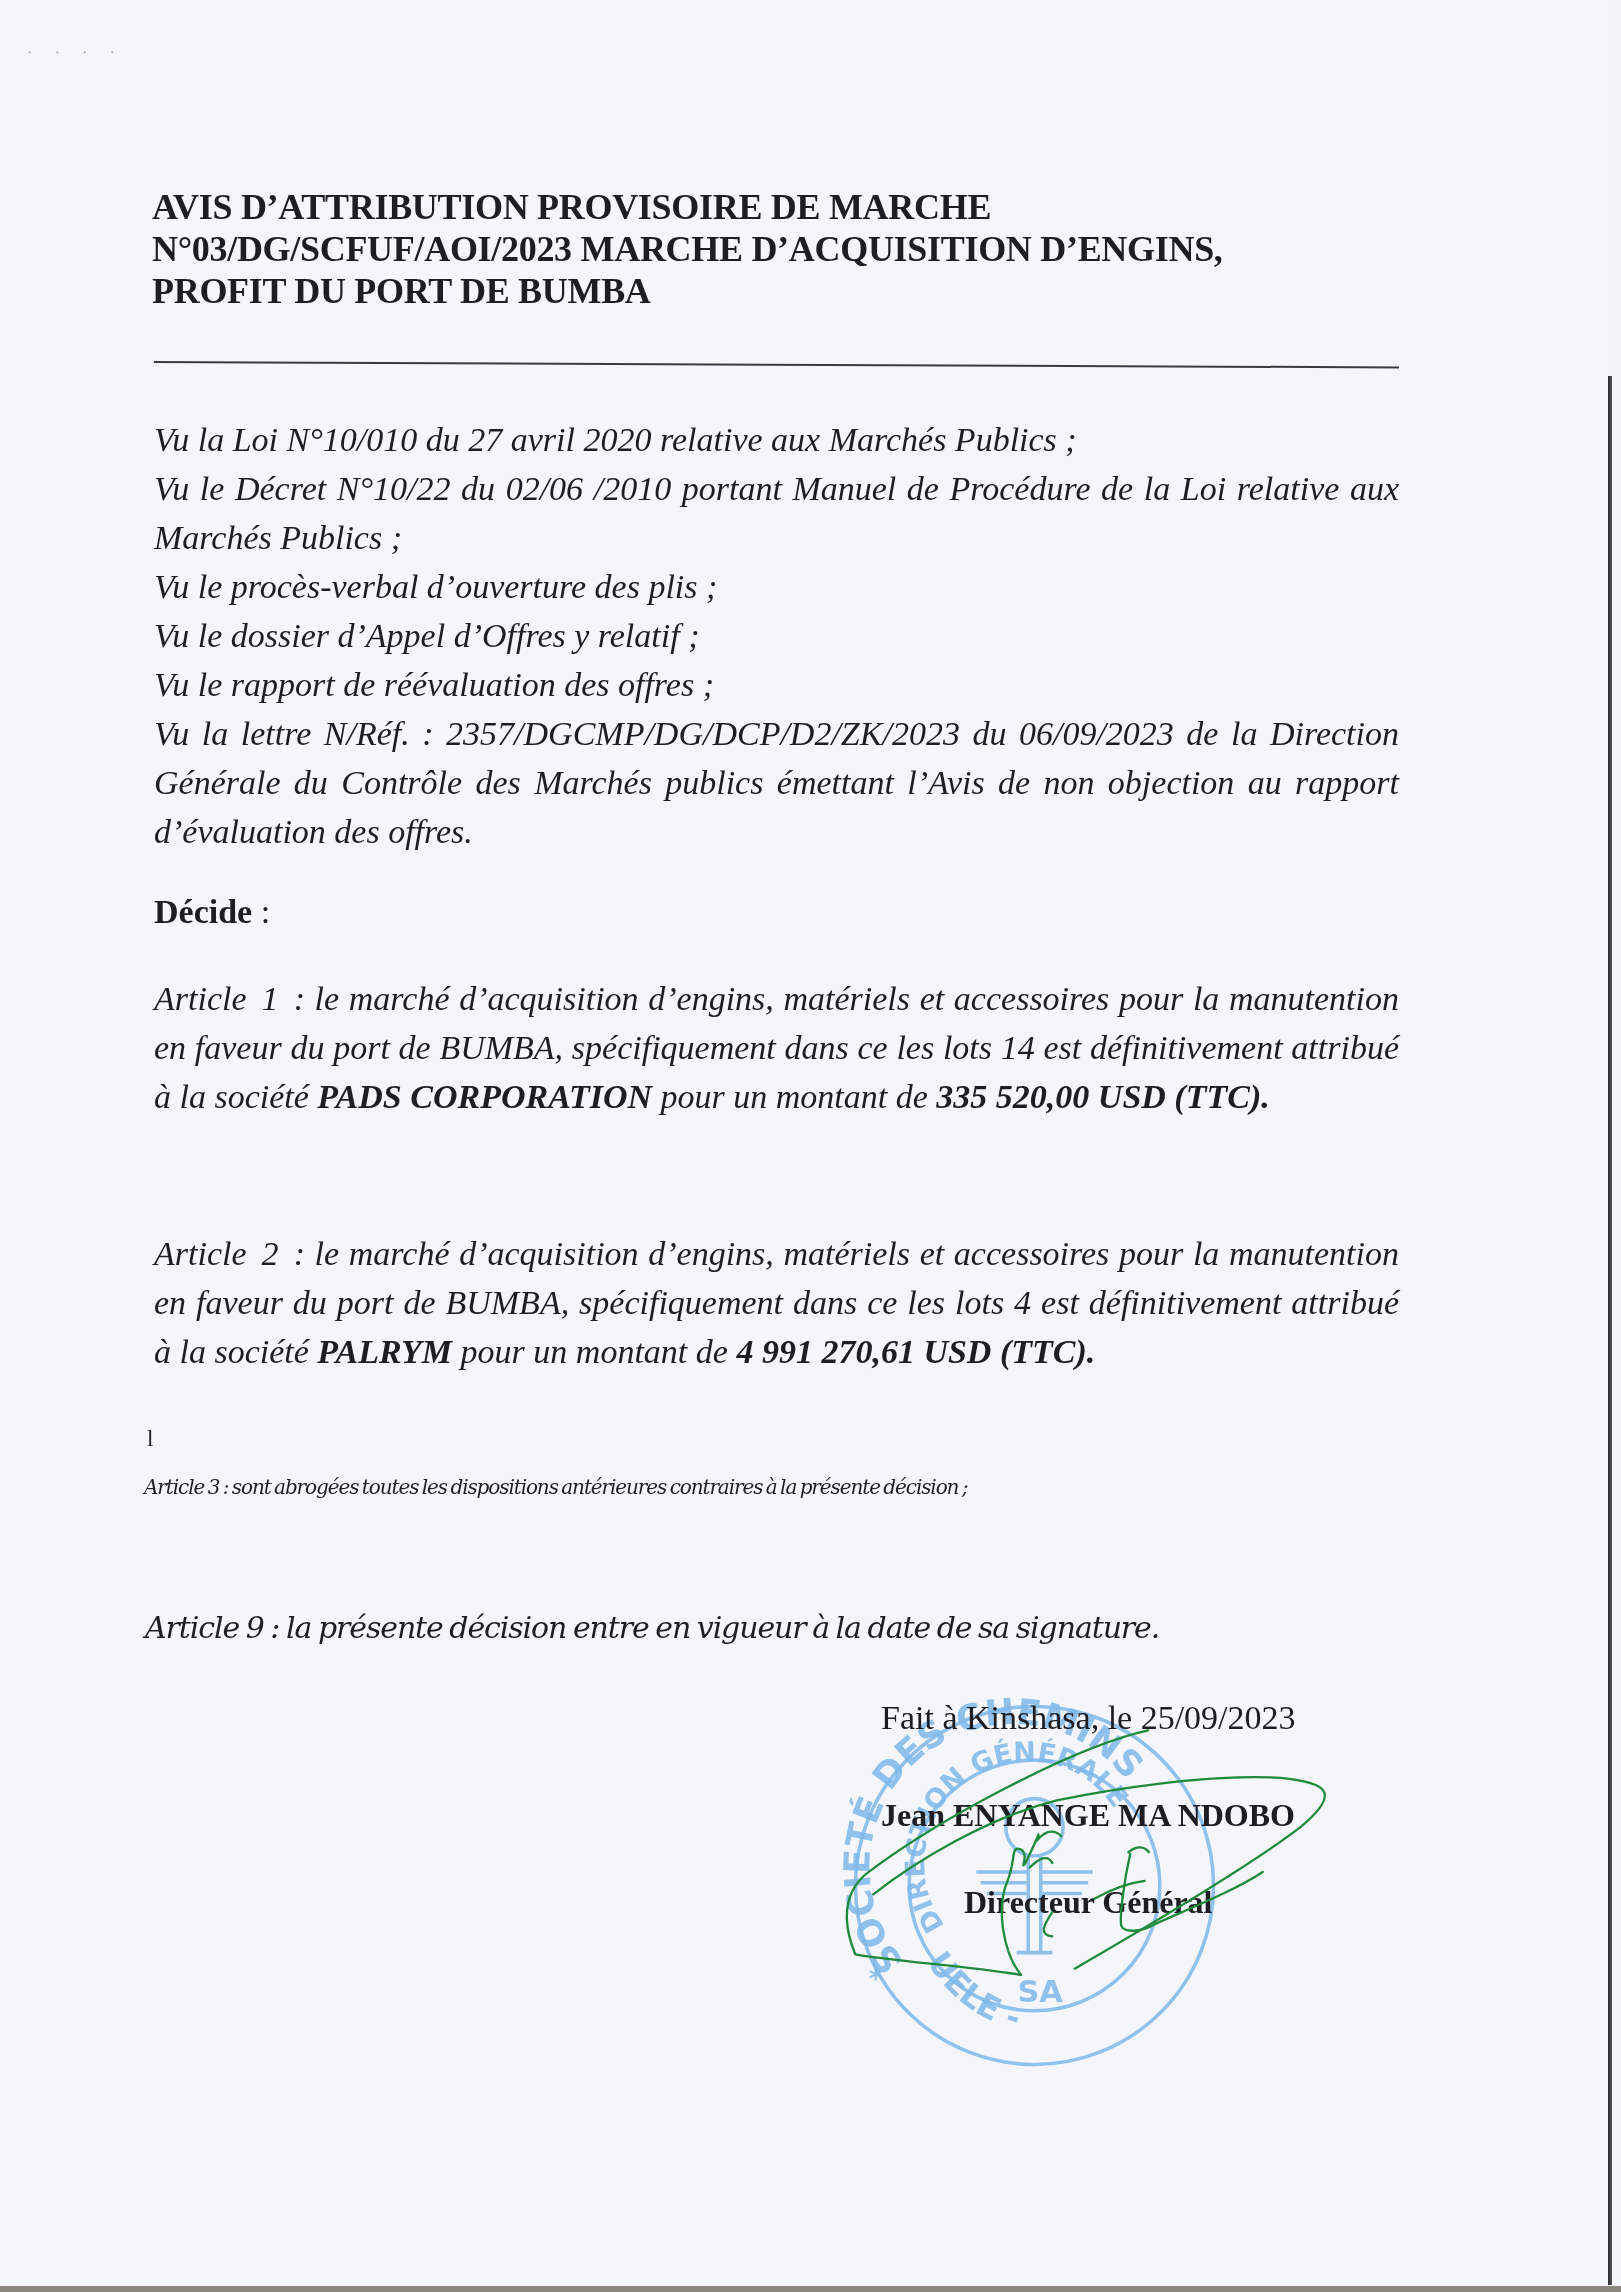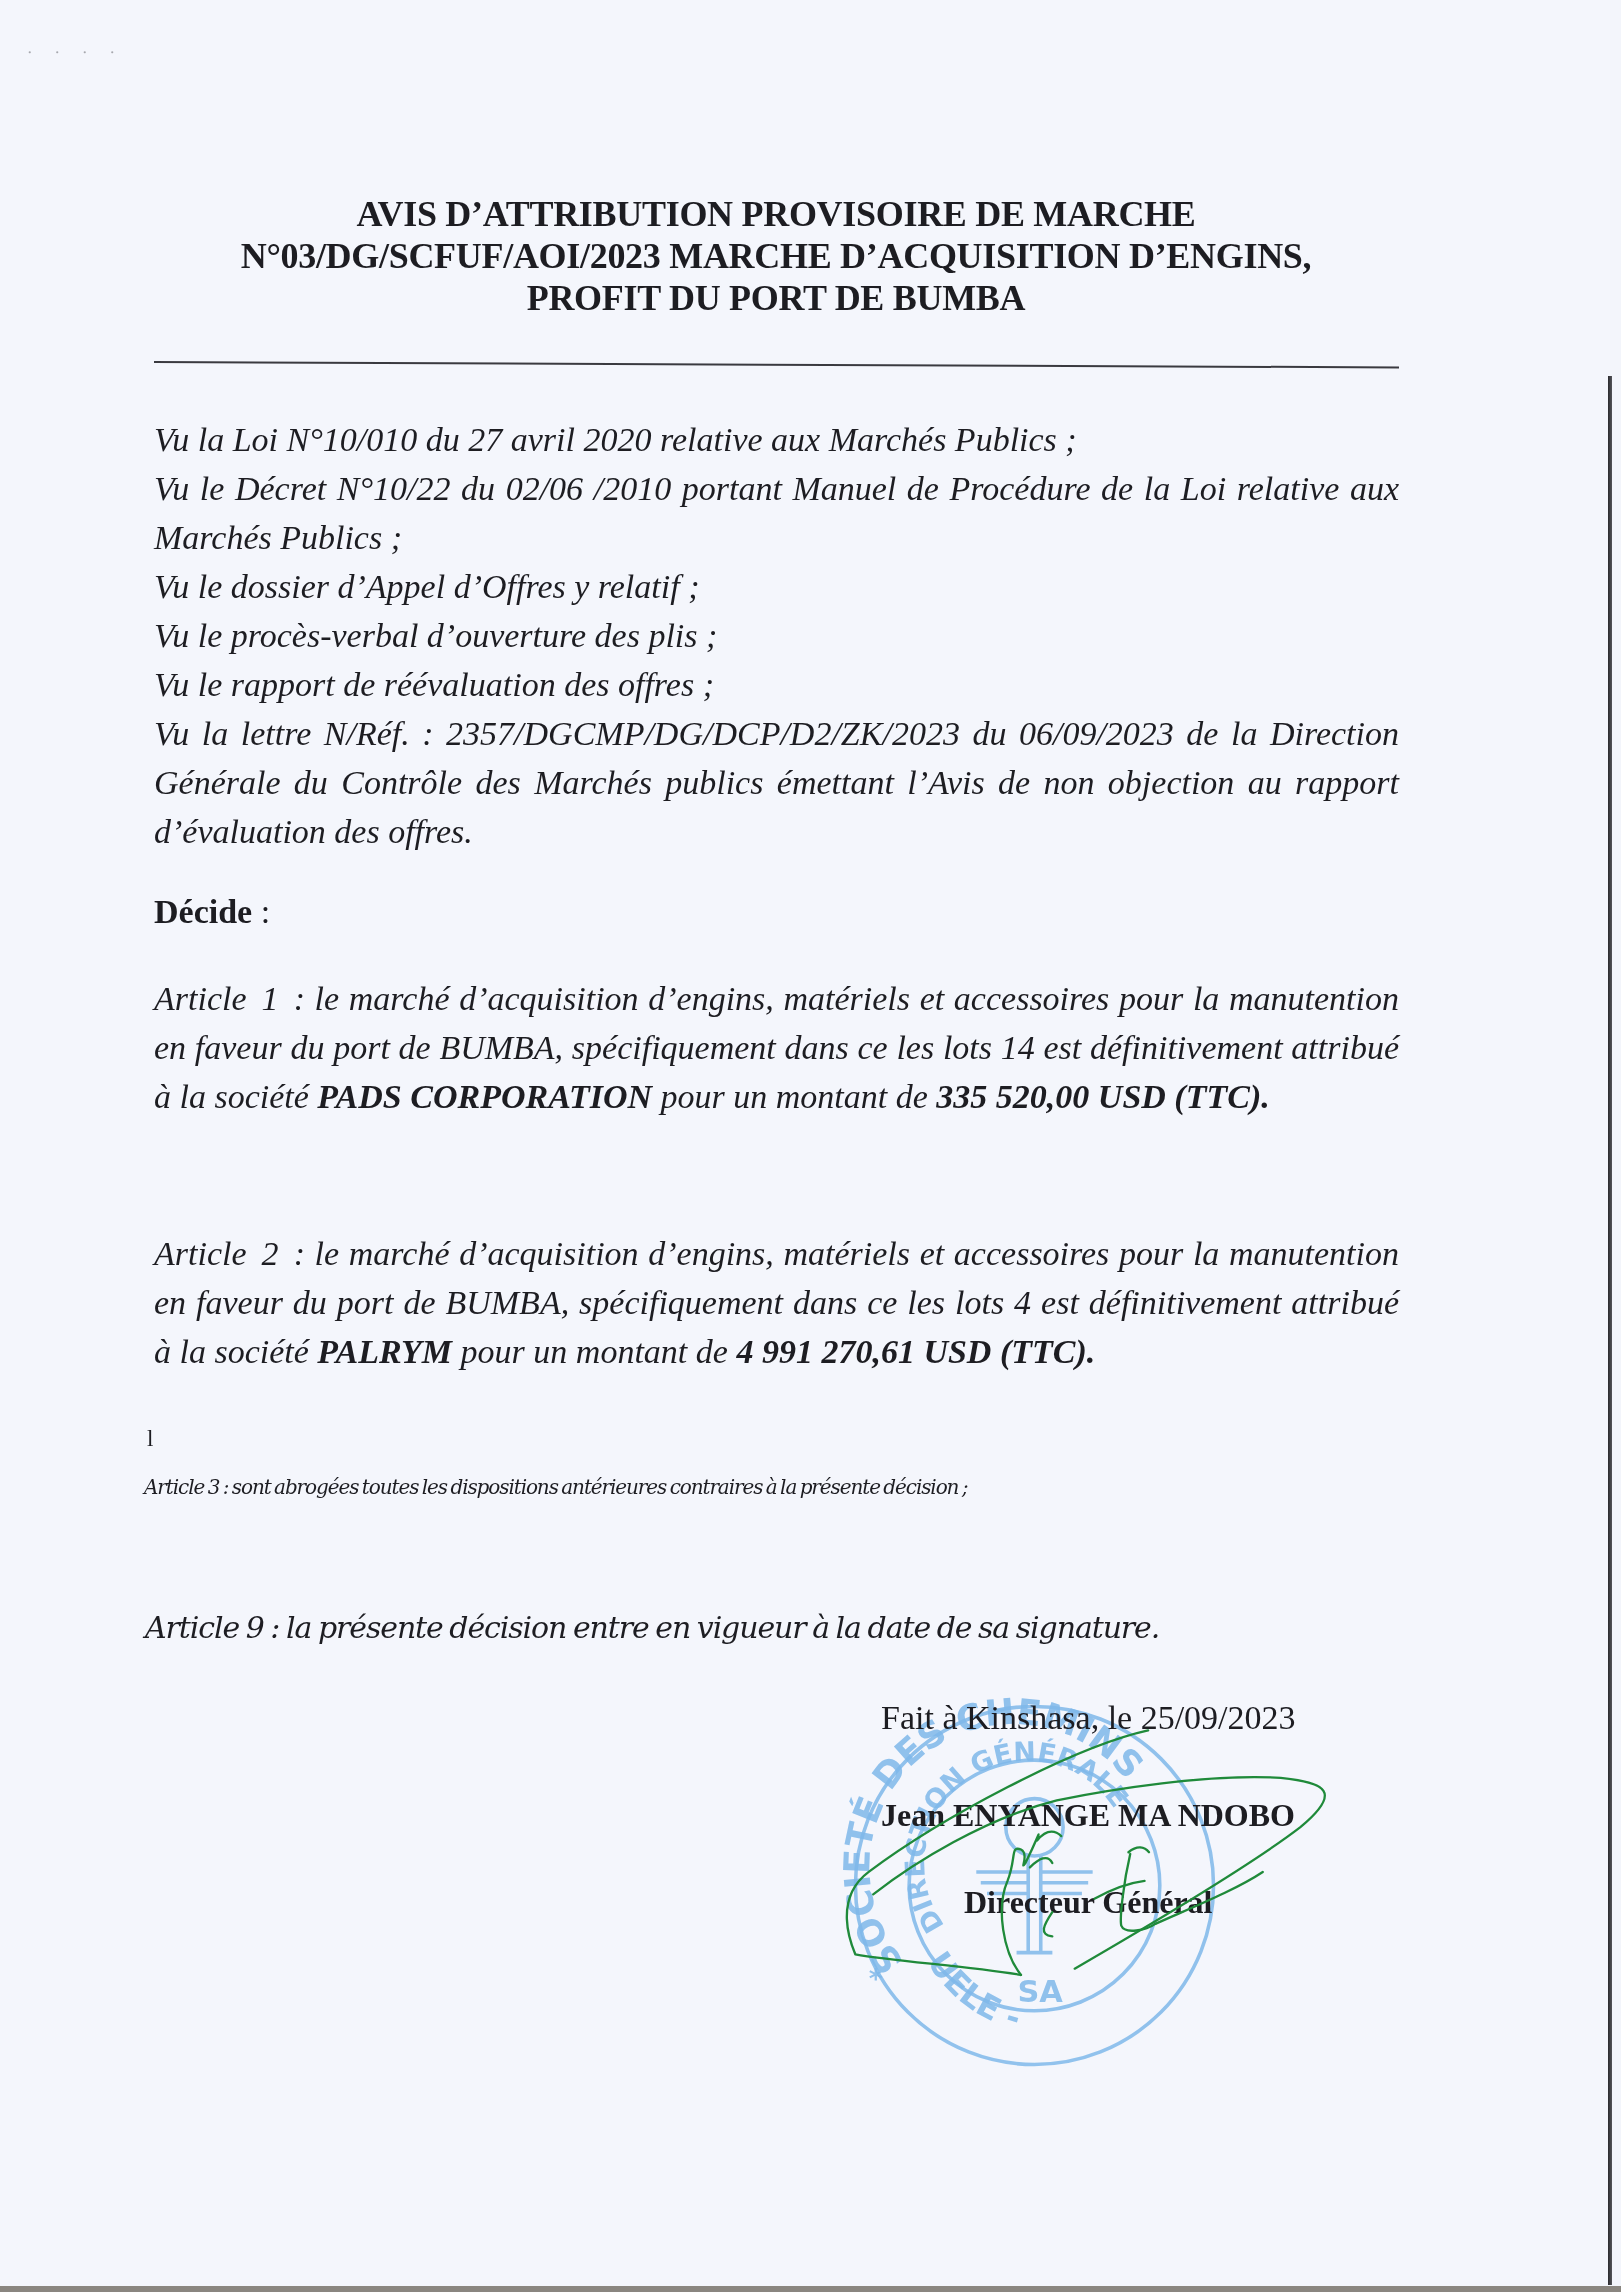--- a/index.html
+++ b/index.html
@@ -19,22 +19,22 @@
   }
   .bottom-band {
     position: absolute; left: 0; top: 2286px; width: 1621px; height: 7.2px;
     background: #8a8680;
   }
   .specks {
     position: absolute; left: 27px; top: 43px; width: 152px; height: 27px;
     color: #6a6a70; font-size: 16px; letter-spacing: 9px; opacity: .55;
   }
   .title {
-    position: absolute; left: 152px; top: 193px; width: 1248px;
-    text-align: center; font-weight: bold; font-size: 36px; line-height: 42px;
+    position: absolute; left: 152px; top: 186px; width: 1248px;
+    font-weight: bold; font-size: 36px; line-height: 42px;
     letter-spacing: -0.3px;
   }
   .title-rule {
     position: absolute; left: 154px; top: 361px; width: 1245px; height: 1.8px;
     background: #3a3a40; transform: rotate(0.25deg); transform-origin: left;
   }
   .body-text {
     position: absolute; left: 154px; width: 1245px;
     font-size: 34px; line-height: 49px; text-align: justify;
   }
@@ -65,22 +65,22 @@
 <div class="title">
   <div>AVIS D’ATTRIBUTION PROVISOIRE DE MARCHE</div>
   <div>N°03/DG/SCFUF/AOI/2023 MARCHE D’ACQUISITION D’ENGINS,</div>
   <div>PROFIT DU PORT DE BUMBA</div>
 </div>
 <div class="title-rule"></div>
 
 <div class="body-text recitals">
   <p>Vu la Loi N°10/010 du 27 avril 2020 relative aux Marchés Publics ;</p>
   <p>Vu le Décret N°10/22 du 02/06 /2010 portant Manuel de Procédure de la Loi relative aux Marchés Publics ;</p>
+  <p>Vu le procès-verbal d’ouverture des plis ;</p>
   <p>Vu le dossier d’Appel d’Offres y relatif ;</p>
-  <p>Vu le procès-verbal d’ouverture des plis ;</p>
   <p>Vu le rapport de réévaluation des offres ;</p>
   <p>Vu la lettre N/Réf. : 2357/DGCMP/DG/DCP/D2/ZK/2023 du 06/09/2023 de la Direction Générale du Contrôle des Marchés publics émettant l’Avis de non objection au rapport d’évaluation des offres.</p>
 </div>
 
 <div class="body-text decide">
   <span>Décide</span><span style="font-weight:normal"> :</span>
 </div>
 
 <div class="body-text art1">
   <p>

